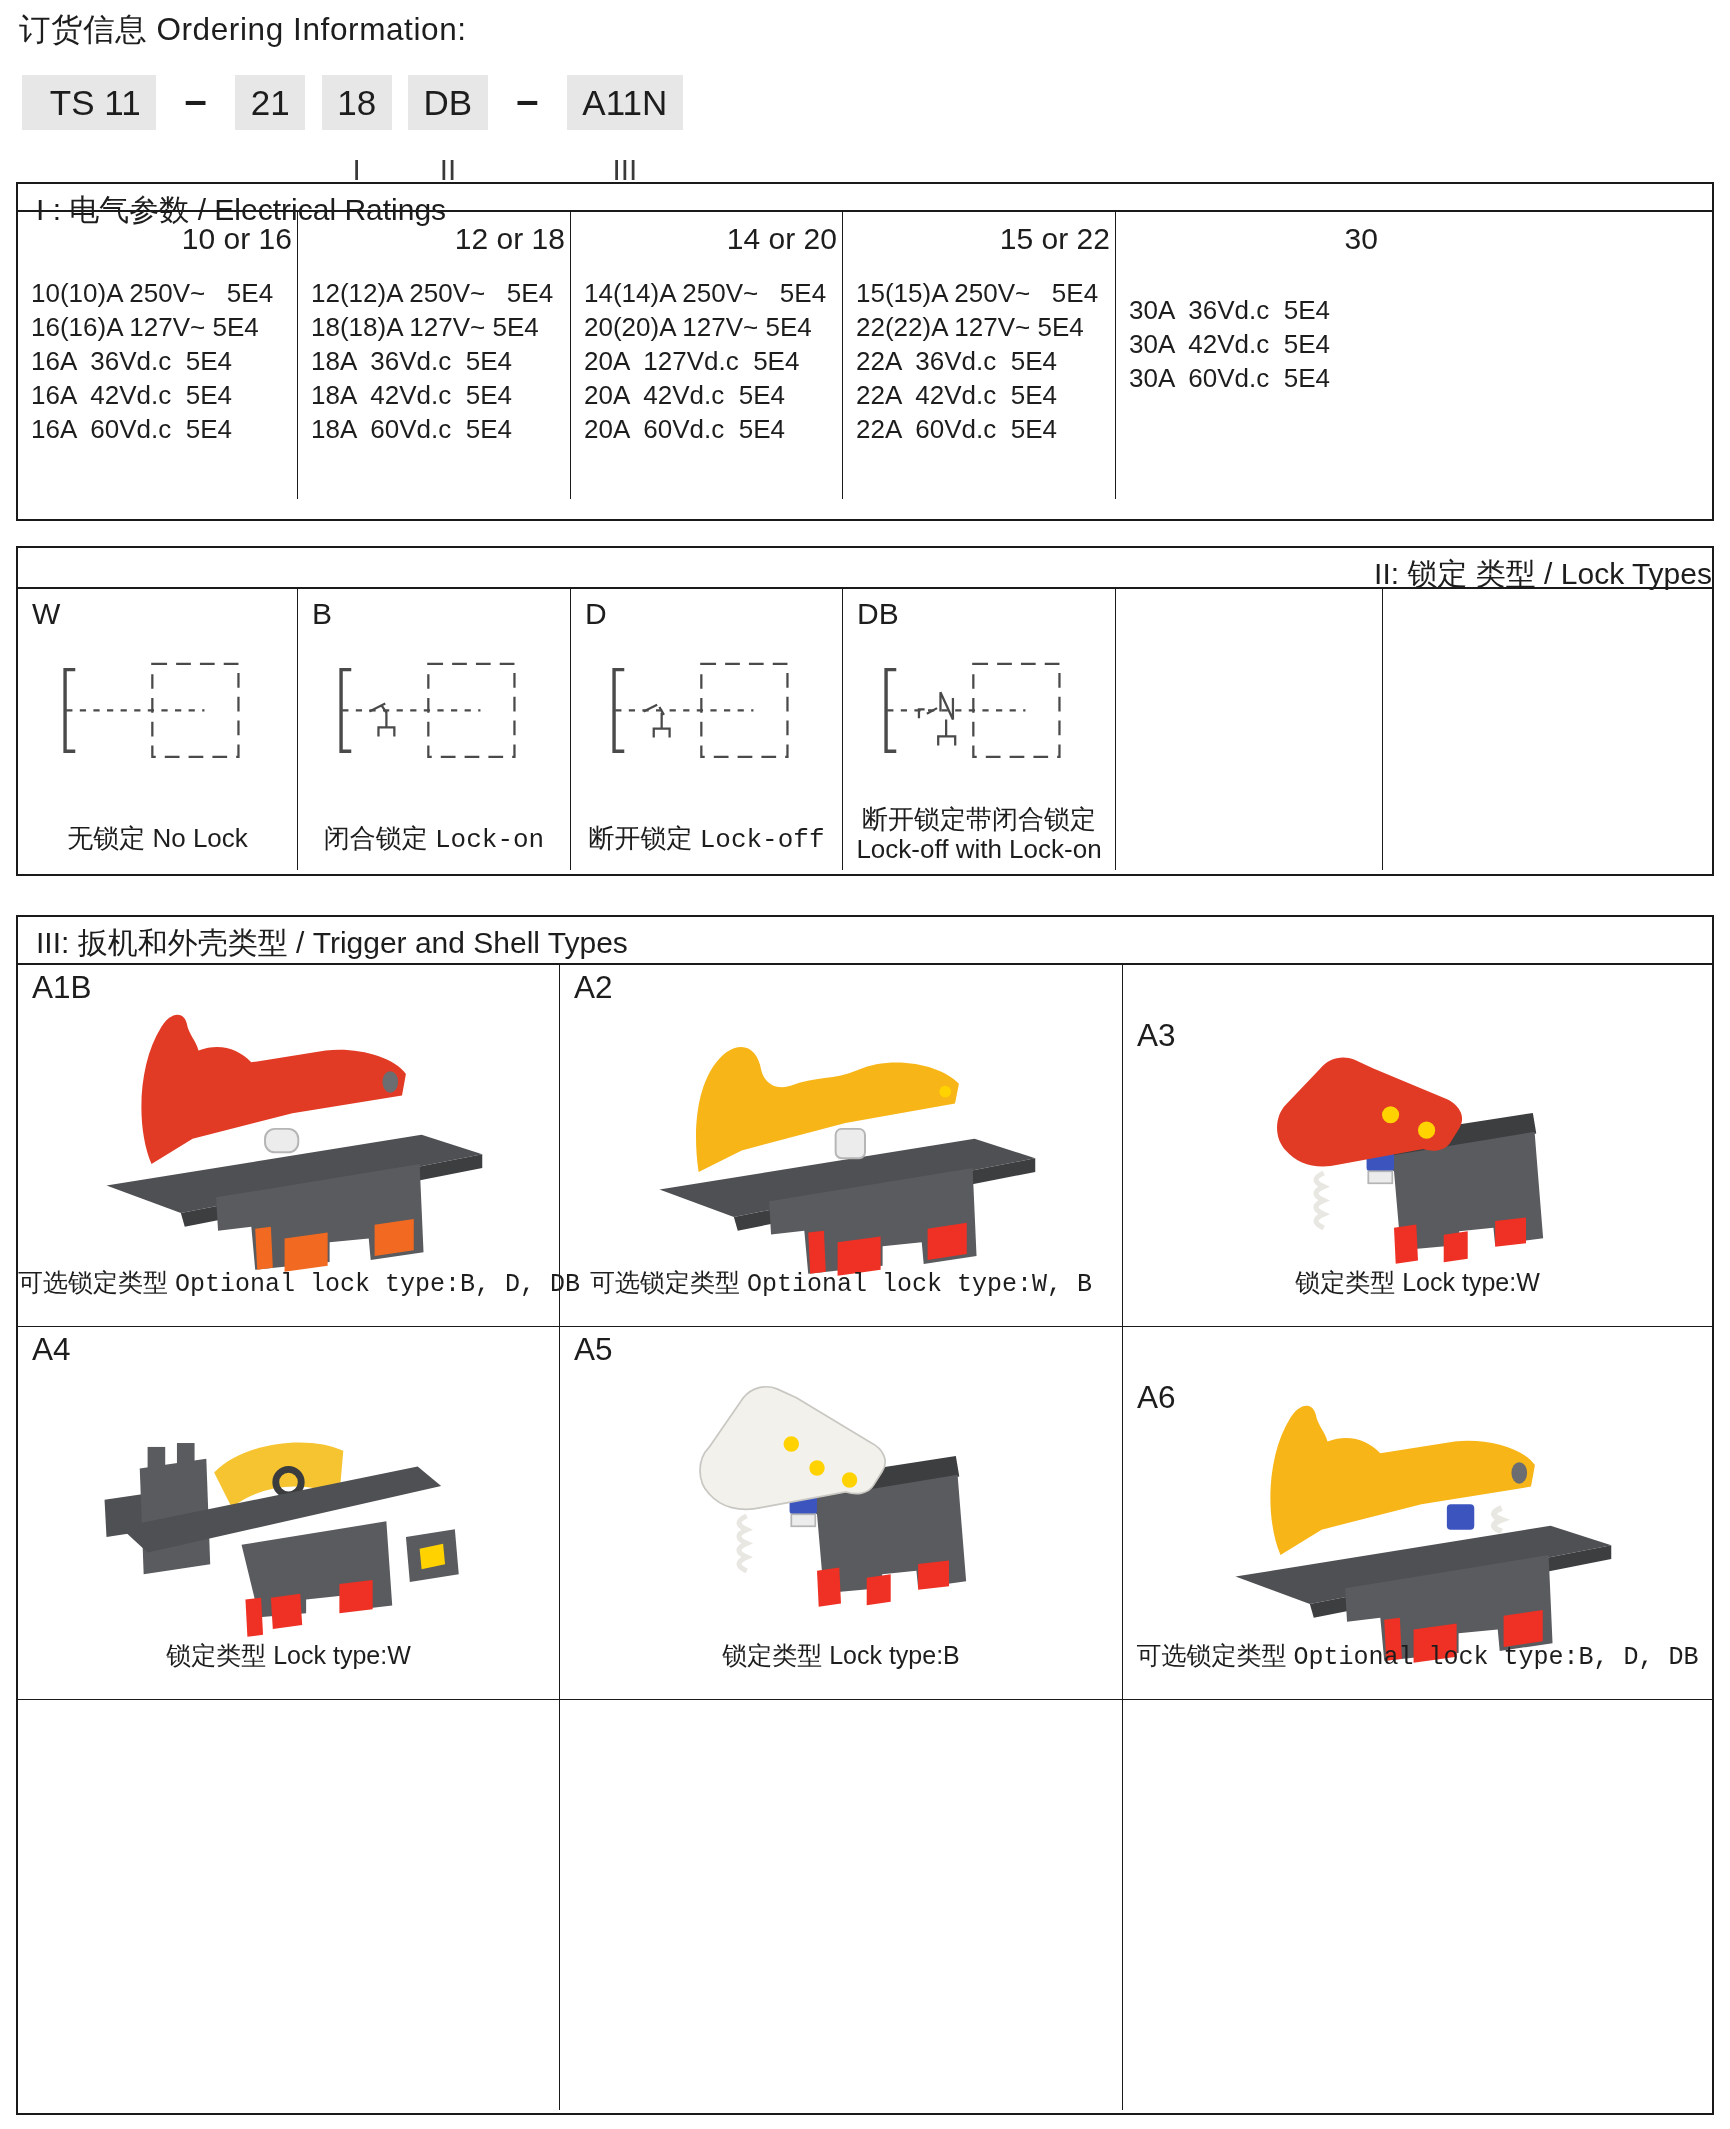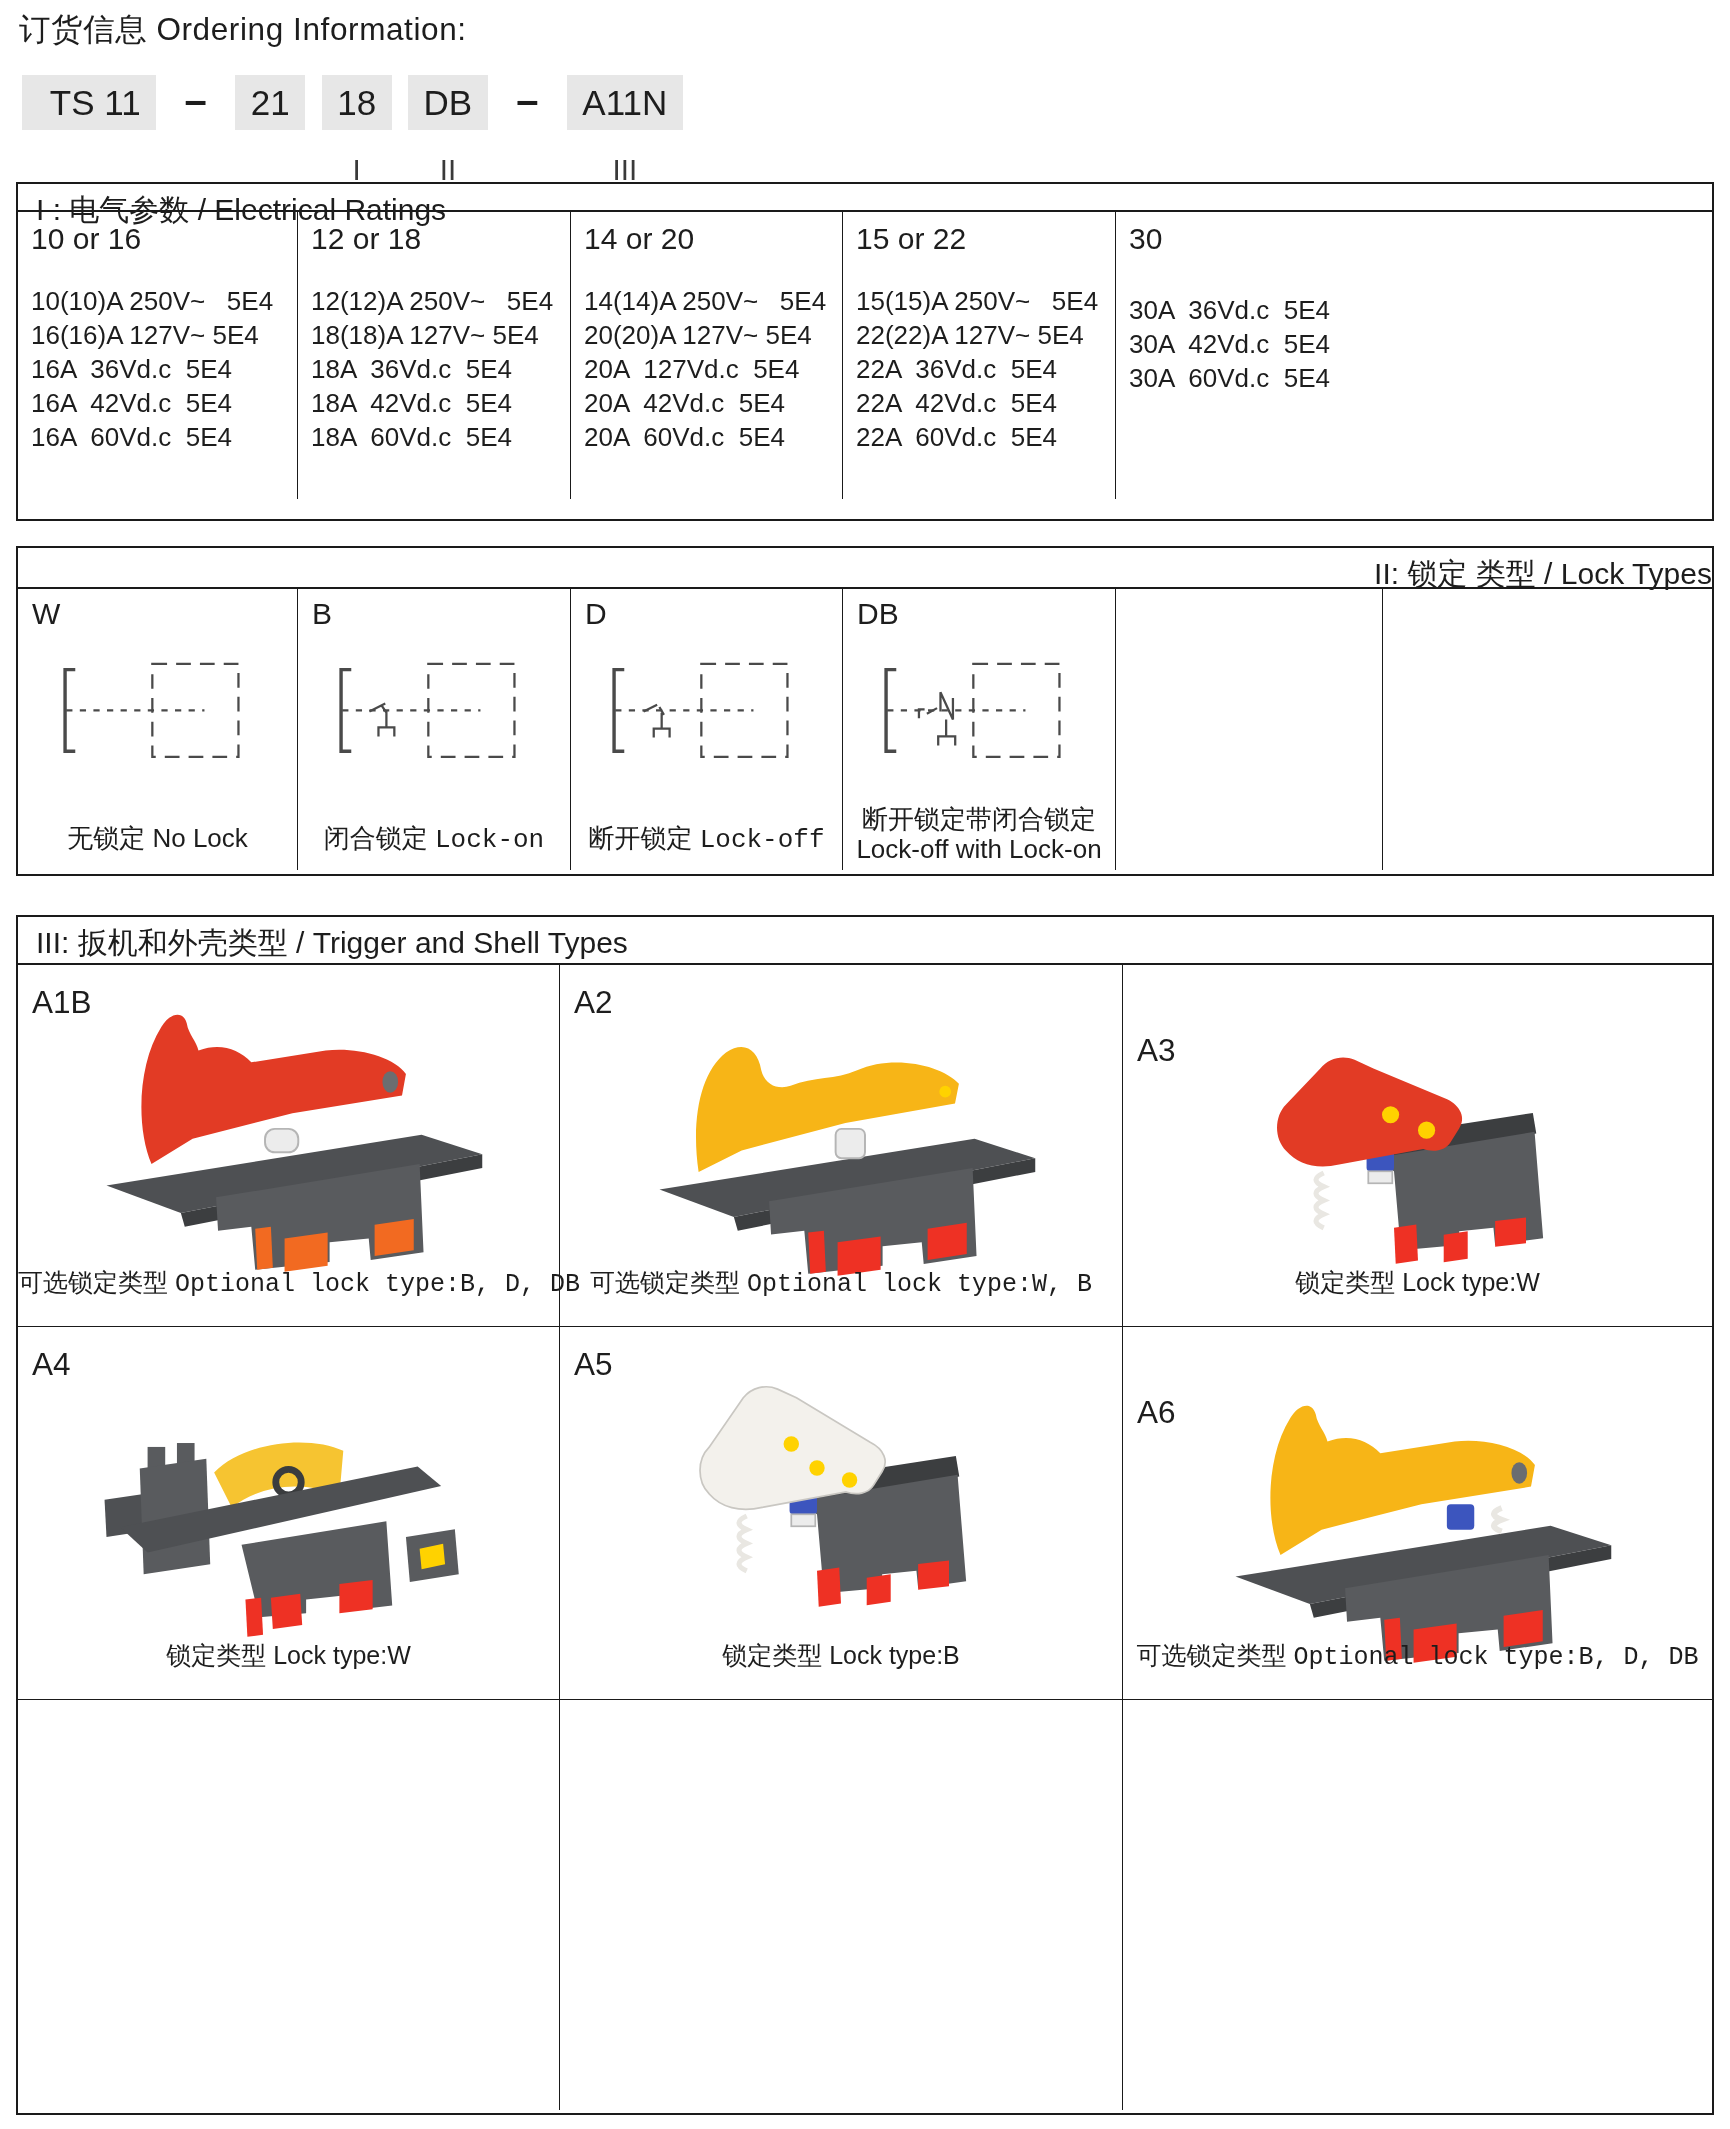--- a/index.html
+++ b/index.html
@@ -29,21 +29,21 @@
   
   .tbl { position:absolute; left:16px; width:1698px; border:2.6px solid var(--border_color,#1a1a1a); background:#fff; }
   .tbl-head { border-bottom:2.6px solid var(--border_color,#1a1a1a); font-size:30px; padding:6.4px 0 6.4px 18px; }
 
   
   #table1 { top:182px; height:339px; }
   #table1 .tbl-head { height:28px; }
   .t1-grid { display:grid; grid-template-columns:280px 273px 272px 273px 267px auto; height:287px; }
   .t1-col { border-right:1.9px solid var(--border_color,#1a1a1a); padding:10.3px 5.1px 0 13px; }
   .t1-col:last-child { border-right:none; }
-  .t1-col-head { font-size:30px; margin-bottom:28px; }
+  .t1-col-head { font-size:30px; margin-bottom:20px;text-align:right; }
   .rating-line { font-size:26px; line-height:34px; white-space:pre; }
   .t1-col.shift .t1-lines { margin-top:37px; }
 
   
   #table2 { top:546px; height:330px; }
   #table2 .tbl-head { height:41px;text-align:right; }
   .t2-grid { display:grid; grid-template-columns:280px 273px 272px 273px 267px auto; height:281px; }
   .t2-cell { border-right:1.9px solid var(--border_color,#1a1a1a); position:relative; padding:7.7px 0 0 14px; }
   .t2-cell:last-child { border-right:none; }
   .t2-code { font-size:30px; }
@@ -55,21 +55,21 @@
   .lk-rect { fill:none; stroke:#4a4a4a; stroke-width:4; stroke-dasharray:26 16; }
   .lk-mech { fill:none; stroke:#4a4a4a; stroke-width:4; }
 
   
   #table3 { top:915px; height:1200px; }
   #table3 .tbl-head { height:48px; }
   .t3-grid { display:grid; grid-template-columns:542px 563px auto; grid-template-rows:362px 373px auto; height:1145px; }
   .t3-cell { border-right:1.9px solid var(--border_color,#1a1a1a); border-bottom:1.9px solid var(--border_color,#1a1a1a); position:relative; }
   .t3-cell.no-r { border-right:none;margin-top:48px; }
   .t3-cell.no-b { border-bottom:none; }
-  .t3-label { position:absolute; top:19px; left:14px; font-size:31.5px;text-align:center; }
+  .t3-label { position:absolute; top:4px; left:14px; font-size:31.5px;text-align:center; }
   .t3-img { position:absolute; top:39px; left:0; right:0; bottom:55px; display:flex; align-items:center; justify-content:center; }
   .switch-svg { width:411px; }
   .t3-caption { position:absolute; bottom:27px; left:0; width:100%; text-align:center; font-size:25px; white-space:nowrap; }
 
   
   .plate { fill:var(--plate_gray,#4e5053); }
   .plate-edge { fill:var(--body_dark,#3c3e40); }
   .sbody { fill:var(--body_gray,#595b5e); }
   .ridge { fill:var(--body_dark,#3c3e40); }
   .terminal { fill:var(--terminal_red,#ee3124); }

